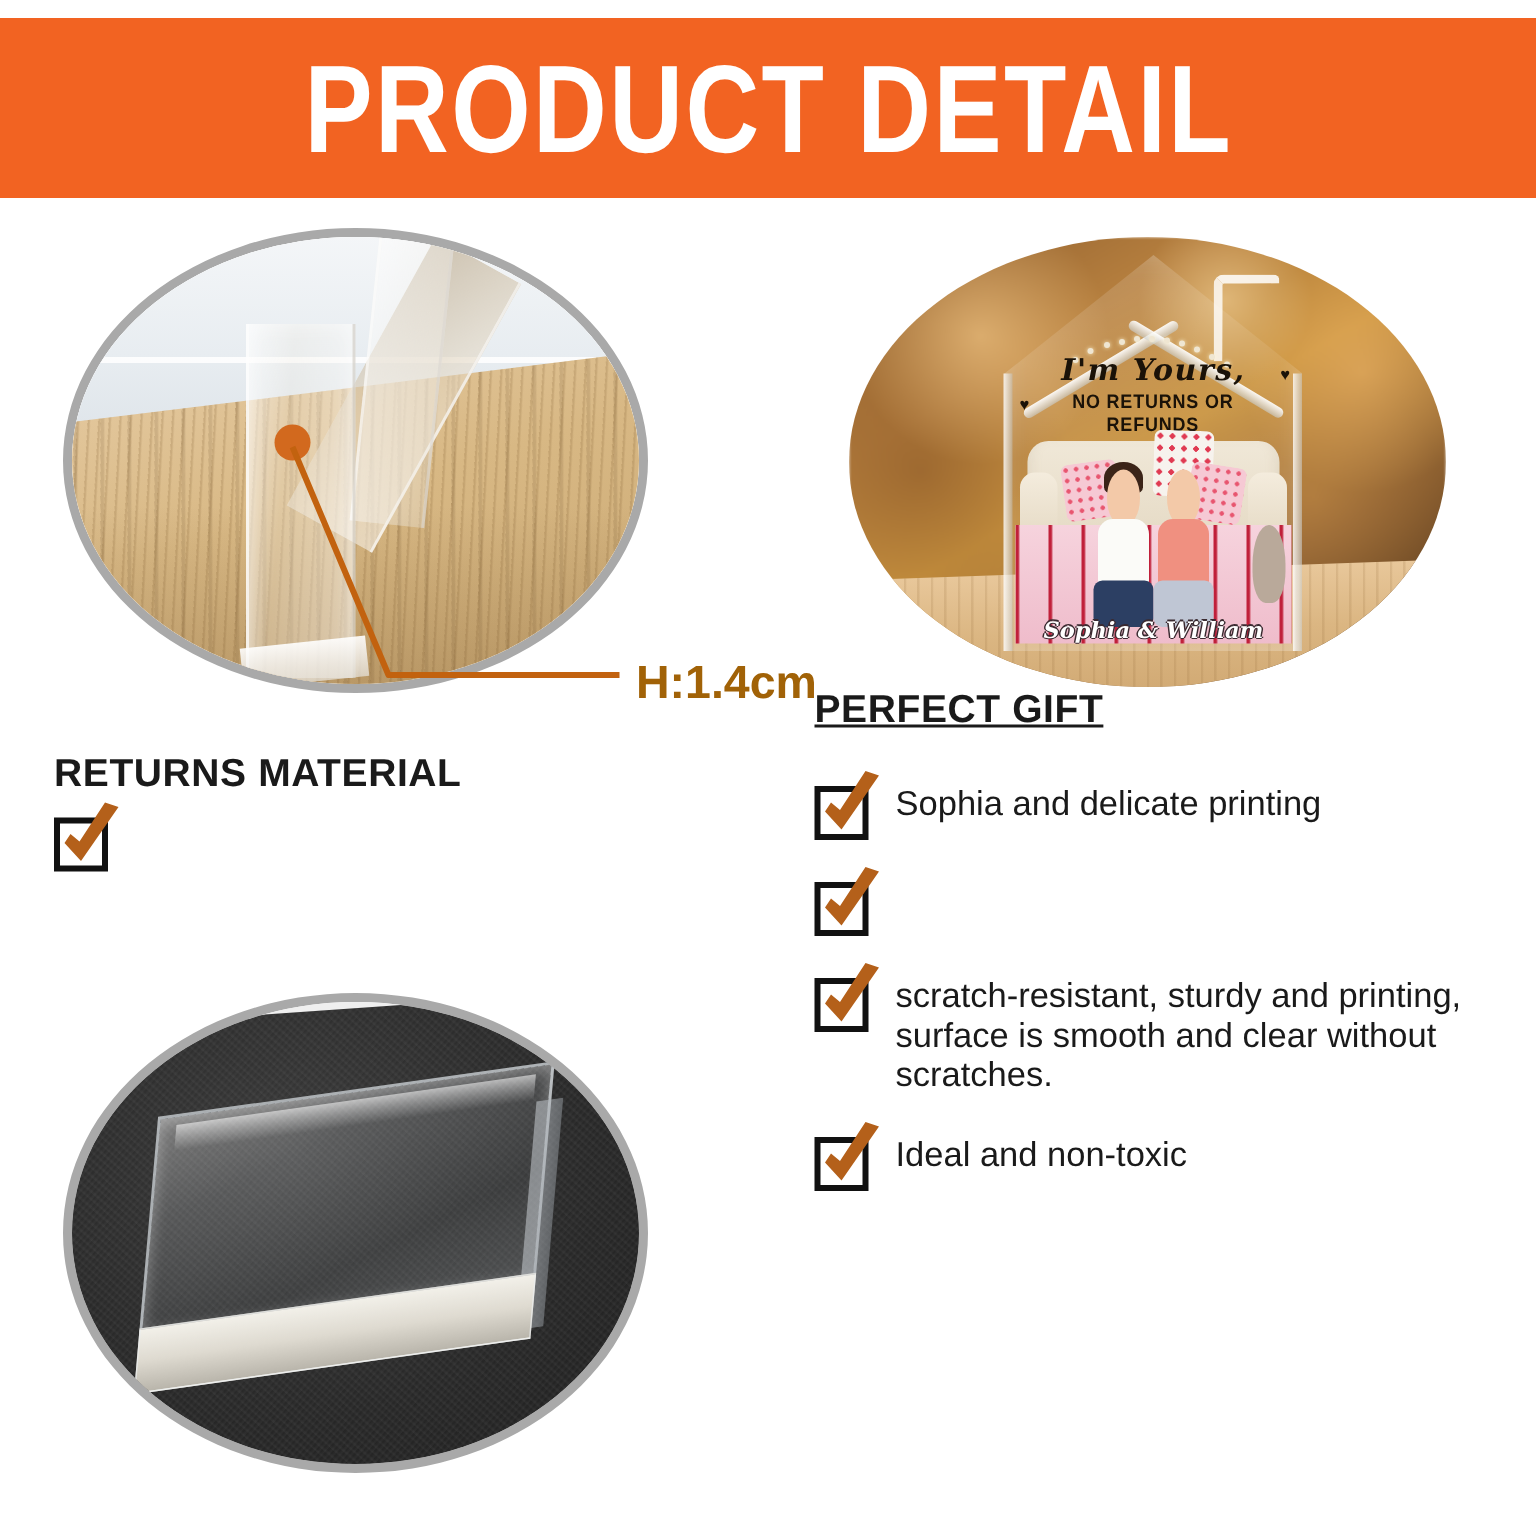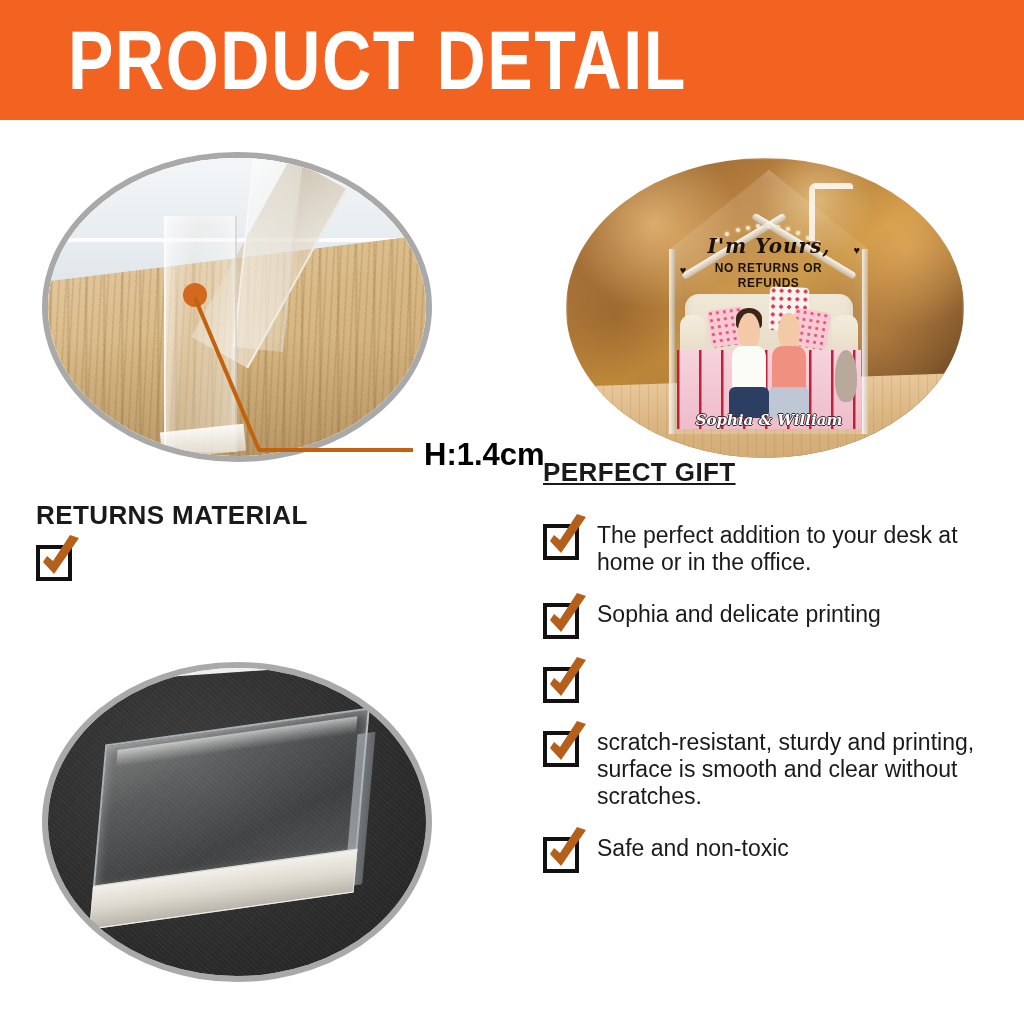--- a/index.html
+++ b/index.html
@@ -8,23 +8,23 @@
   body {
     width: 1024px; height: 1024px;
     background: #ffffff;
     font-family: "Liberation Sans", sans-serif;
     overflow: hidden;
     position: relative;
   }
 
   
   .banner {
-    position: absolute; left: 0; top: 0; width: 1024px; height: 120px;
+    position: absolute; left: 0; top: 12px; width: 1024px; height: 120px;
     background: #f26322;
-    display: flex; align-items: center; justify-content: flex-start;
+    display: flex; align-items: center; justify-content: center;
   }
   .banner-title {
     color: #ffffff;
     font-family: "Liberation Sans Narrow", "Liberation Sans", sans-serif;
     font-weight: bold;
     font-size: 83px;
     letter-spacing: 2px;
     transform: scaleX(0.82);
     transform-origin: center;
     white-space: nowrap;
@@ -89,21 +89,21 @@
   }
 
   
   .callout-dot {
     position: absolute; left: 183px; top: 283px; width: 24px; height: 24px;
     border-radius: 50%; background: #d2691e;
   }
   .callout-svg { position: absolute; left: 0; top: 0; width: 1024px; height: 1024px; pointer-events: none; }
   .callout-label {
     position: absolute; left: 424px; top: 437px;
-    color: #000000; font-weight: bold; font-size: 31px;
+    color: #a16207; font-weight: bold; font-size: 31px;
     font-family: "Liberation Sans", sans-serif;
     white-space: nowrap;
   }
 
   
   #photo-acrylic-slab { left: 42px; top: 662px; width: 390px; height: 320px; }
   .fabric-scene { position: absolute; inset: -2px; background: #efefef; }
   .fabric {
     position: absolute; left: -6%; top: 2%; width: 116%; height: 104%;
     background:
@@ -402,28 +402,20 @@
 
 <div class="section-heading" id="heading-gift">PERFECT GIFT</div>
 
 <div class="feature-list" id="list-gift">
   <div class="feature-item">
     <span class="checkbox">
       <svg viewBox="0 0 52 52" xmlns="http://www.w3.org/2000/svg" aria-hidden="true">
         <path d="M9 29 L20 41 L45 5 L36 2 L19 28 L13 23 Z" fill="#b4601a"></path>
       </svg>
     </span>
-    <span class="feature-text">The perfect addition to your desk at home or in the office.</span>
-  </div>
-  <div class="feature-item">
-    <span class="checkbox">
-      <svg viewBox="0 0 52 52" xmlns="http://www.w3.org/2000/svg" aria-hidden="true">
-        <path d="M9 29 L20 41 L45 5 L36 2 L19 28 L13 23 Z" fill="#b4601a"></path>
-      </svg>
-    </span>
     <span class="feature-text">Sophia and delicate printing</span>
   </div>
   <div class="feature-item">
     <span class="checkbox">
       <svg viewBox="0 0 52 52" xmlns="http://www.w3.org/2000/svg" aria-hidden="true">
         <path d="M9 29 L20 41 L45 5 L36 2 L19 28 L13 23 Z" fill="#b4601a"></path>
       </svg>
     </span>
   </div>
   <div class="feature-item">
@@ -433,15 +425,15 @@
       </svg>
     </span>
     <span class="feature-text">scratch-resistant, sturdy and printing, surface is smooth and clear without scratches.</span>
   </div>
   <div class="feature-item">
     <span class="checkbox">
       <svg viewBox="0 0 52 52" xmlns="http://www.w3.org/2000/svg" aria-hidden="true">
         <path d="M9 29 L20 41 L45 5 L36 2 L19 28 L13 23 Z" fill="#b4601a"></path>
       </svg>
     </span>
-    <span class="feature-text">Safe and non-toxic</span>
+    <span class="feature-text">Ideal and non-toxic</span>
   </div>
 </div>
 
 </body></html>

